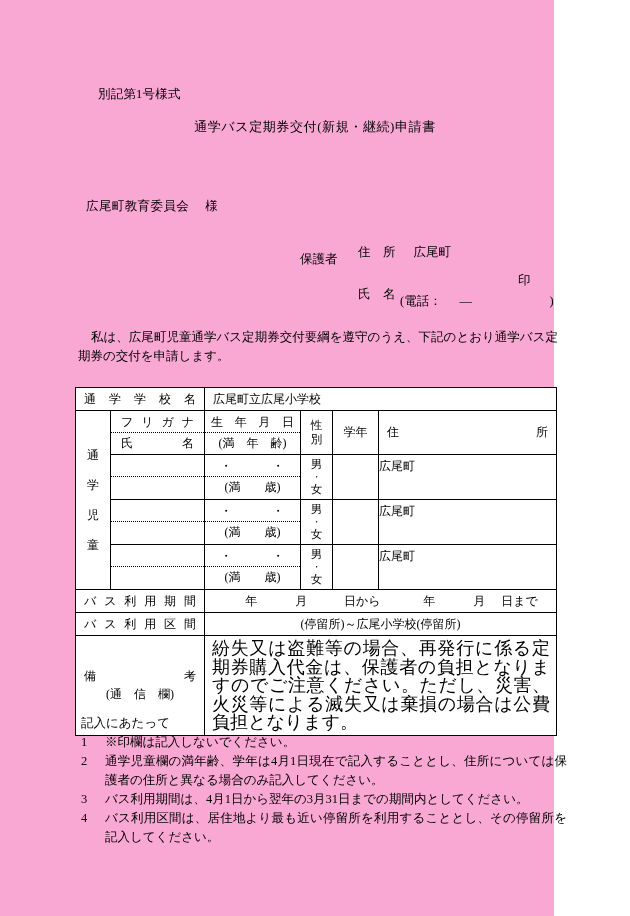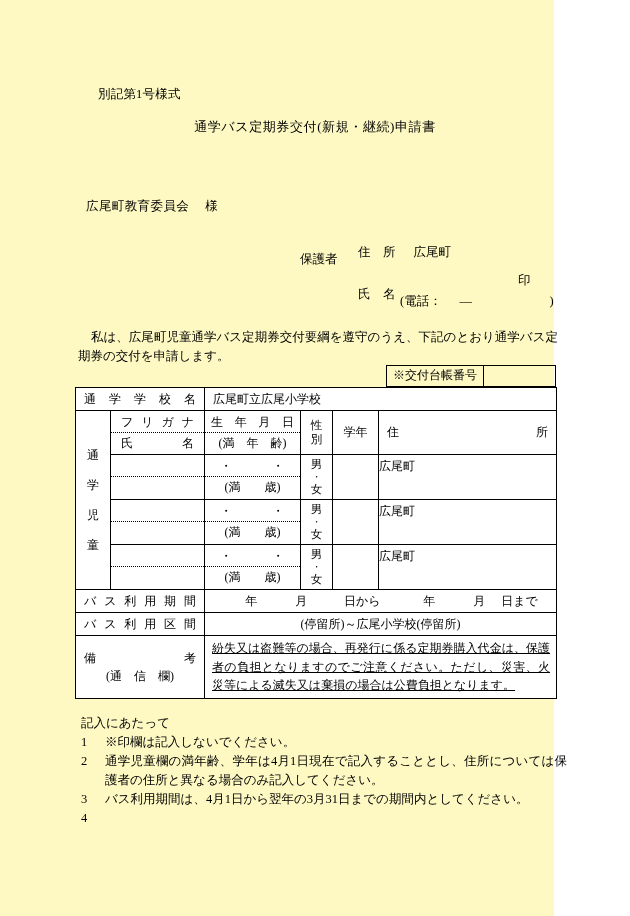--- a/index.html
+++ b/index.html
@@ -14,21 +14,21 @@
     font-family: "Liberation Serif", "DejaVu Serif", serif;
     color: #000000;
     position: relative;
     overflow: hidden;
   }
   .page {
     position: absolute;
     left: 0; top: 0;
     width: 554px;
     height: 916px;
-    background: #fef9c3;
+    background: #f9a8d4;
   }
 
   
   .form-code {
     position: absolute;
     left: 98px;
     top: 86px;
     font-size: 12.5px;
     letter-spacing: 0.2px;
     white-space: nowrap;
@@ -221,26 +221,25 @@
     padding: 0 8px;
     line-height: 18px;
     white-space: nowrap;
   }
   .bikou-label .l2 {
     text-align: center;
     line-height: 18px;
     white-space: nowrap;
   }
   .bikou-text {
-    font-size: 12px;
+    font-size: 18px;
     line-height: 18.5px;
     padding: 3px 6px 3px 7px !important;
     text-align: justify;
     vertical-align: top;
-    text-decoration: underline;
   }
 
   .period-row {
     font-size: 12px;
     white-space: nowrap;
     text-align: center;
   }
   .period-row .s1 { display: inline-block; width: 56px; }
   .period-row .s2 { display: inline-block; width: 44px; }
   .period-row .s3 { display: inline-block; width: 78px; }
@@ -296,24 +295,20 @@
     </div>
     <div class="g-row">
       <span class="g-phone">
         <span>(電話：</span><span class="dash">—</span><span class="tail">)</span>
       </span>
     </div>
   </div>
 
   <div class="body-para">私は、広尾町児童通学バス定期券交付要綱を遵守のうえ、下記のとおり通学バス定期券の交付を申請します。</div>
 
-  <div class="ledger-box">
-    <div class="ledger-label">※交付台帳番号</div>
-    <div class="ledger-value"></div>
-  </div>
 
   <table class="main-table">
     <colgroup>
       <col style="width:35px">
       <col style="width:94px">
       <col style="width:96px">
       <col style="width:32px">
       <col style="width:46px">
       <col style="width:178px">
     </colgroup>
@@ -432,16 +427,17 @@
     <div class="note-item">
       <span class="note-num">2</span>
       <span>通学児童欄の満年齢、学年は4月1日現在で記入することとし、住所については保護者の住所と異なる場合のみ記入してください。</span>
     </div>
     <div class="note-item">
       <span class="note-num">3</span>
       <span>バス利用期間は、4月1日から翌年の3月31日までの期間内としてください。</span>
     </div>
     <div class="note-item">
       <span class="note-num">4</span>
+      <span>バス利用区間は、居住地より最も近い停留所を利用することとし、その停留所を記入してください。</span>
     </div>
   </div>
 
 </div>
 
 </body></html>

